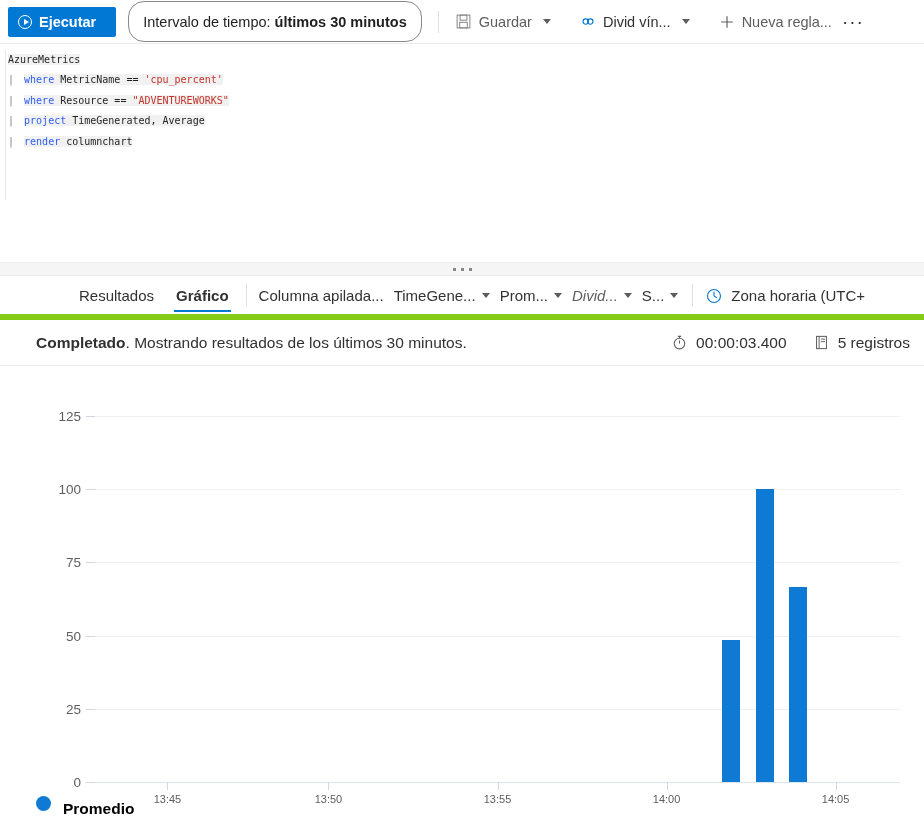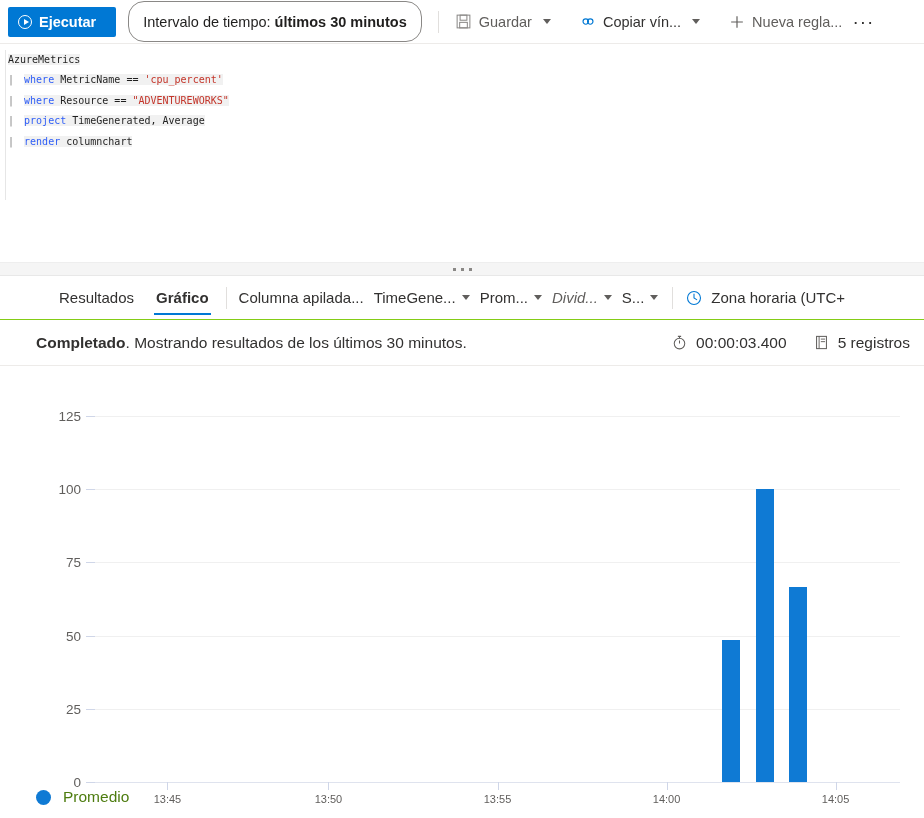--- a/index.html
+++ b/index.html
@@ -82,22 +82,22 @@
     display:flex; align-items:center; justify-content:center; gap:5px; cursor:row-resize;
   }
   .splitter span { width:3px; height:3px; background:#8a8886; display:block; }
 
   .side-handle { position:absolute; left:2px; top:424px; display:flex; flex-direction:column; gap:3px; cursor:col-resize;}
   .side-handle span{ width:3px;height:3px;background:#a19f9d;display:block;}
 
   
   .tabbar {
     position:absolute; left:0; top:276px; width:924px; height:44px;
-    display:flex; align-items:center; padding-left:48px;
-    background:#fff; border-bottom:1px solid #84cc16;
+    display:flex; align-items:center; padding-left:68px;
+    background:#fff; border-bottom:6px solid #84cc16;
     overflow:hidden;
   }
   .tab {
     position:relative; height:42px; display:flex; align-items:center;
     padding:0 11px; font-size:15px; color:#323130; cursor:pointer; white-space:nowrap;
   }
   .tab.active { font-weight:700; }
   .tab.active:after{
     content:""; position:absolute; left:9px; right:9px; bottom:4px; height:2px; background:#0078d4;
   }
@@ -127,21 +127,21 @@
   .gridline{ position:absolute; left:0; width:100%; height:1px; background:#f0f0f0;}
   .gridline.base{ background:#dfe3ee; }
   .tickdash{ position:absolute; left:-9px; width:9px; height:1px; background:#cfd6e8;}
   .ylabel{ position:absolute; right:calc(100% + 14px); transform:translateY(-50%); font-size:13.5px; color:#605e5c; white-space:nowrap;}
   .bar{ position:absolute; bottom:0; background:#0f7ad4; }
   .xtick{ position:absolute; top:0; width:1px; height:8px; background:#cfd6e8;}
   .xtlabel{ position:absolute; top:11px; transform:translateX(-50%); font-size:11px; color:#605e5c; white-space:nowrap;}
 
   .legend{ position:absolute; left:36px; top:788px; display:flex; align-items:center; gap:12px; cursor:pointer;}
   .legend-dot{ width:15px;height:15px;border-radius:50%; background:#0f7ad4;}
-  .legend-label{ font-size:15.5px; font-weight:400; color:#4d7c0f;}
+  .legend-label{ font-size:15.5px; font-weight:700; color:#000000;margin-top:12px;}
 </style>
 </head>
 <body>
 
 <div id="app">
 
   <div class="toolbar">
     <button class="run-btn">
       <span class="tri-wrap">
           <span class="tri-in"></span>
@@ -168,21 +168,21 @@
       <span class="chev"></span>
     </div>
 
     <div class="tb-item" style="margin-left:16px;">
       <span class="ico">
         <svg viewBox="0 0 20 20" width="18" height="18">
             <path d="M7.5 6.5a3 3 0 0 1 0 6 3 3 0 0 1 0-6z" fill="none" stroke="#0078d4" stroke-width="1.3"></path>
             <path d="M12.5 6.5a3 3 0 0 1 0 6 3 3 0 0 1 0-6z" fill="none" stroke="#0078d4" stroke-width="1.3"></path>
           </svg>
       </span>
-      <span>Copiar vín...</span>
+      <span>Divid vín...</span>
       <span class="chev"></span>
     </div>
 
     <div class="tb-item muted" style="margin-left:16px;">
       <span class="ico">
         <svg viewBox="0 0 20 20" width="18" height="18">
             <path d="M10 3.5v13M3.5 10h13" stroke="#605e5c" stroke-width="1.3" fill="none"></path>
           </svg>
       </span>
       <span>Nueva regla...</span>

